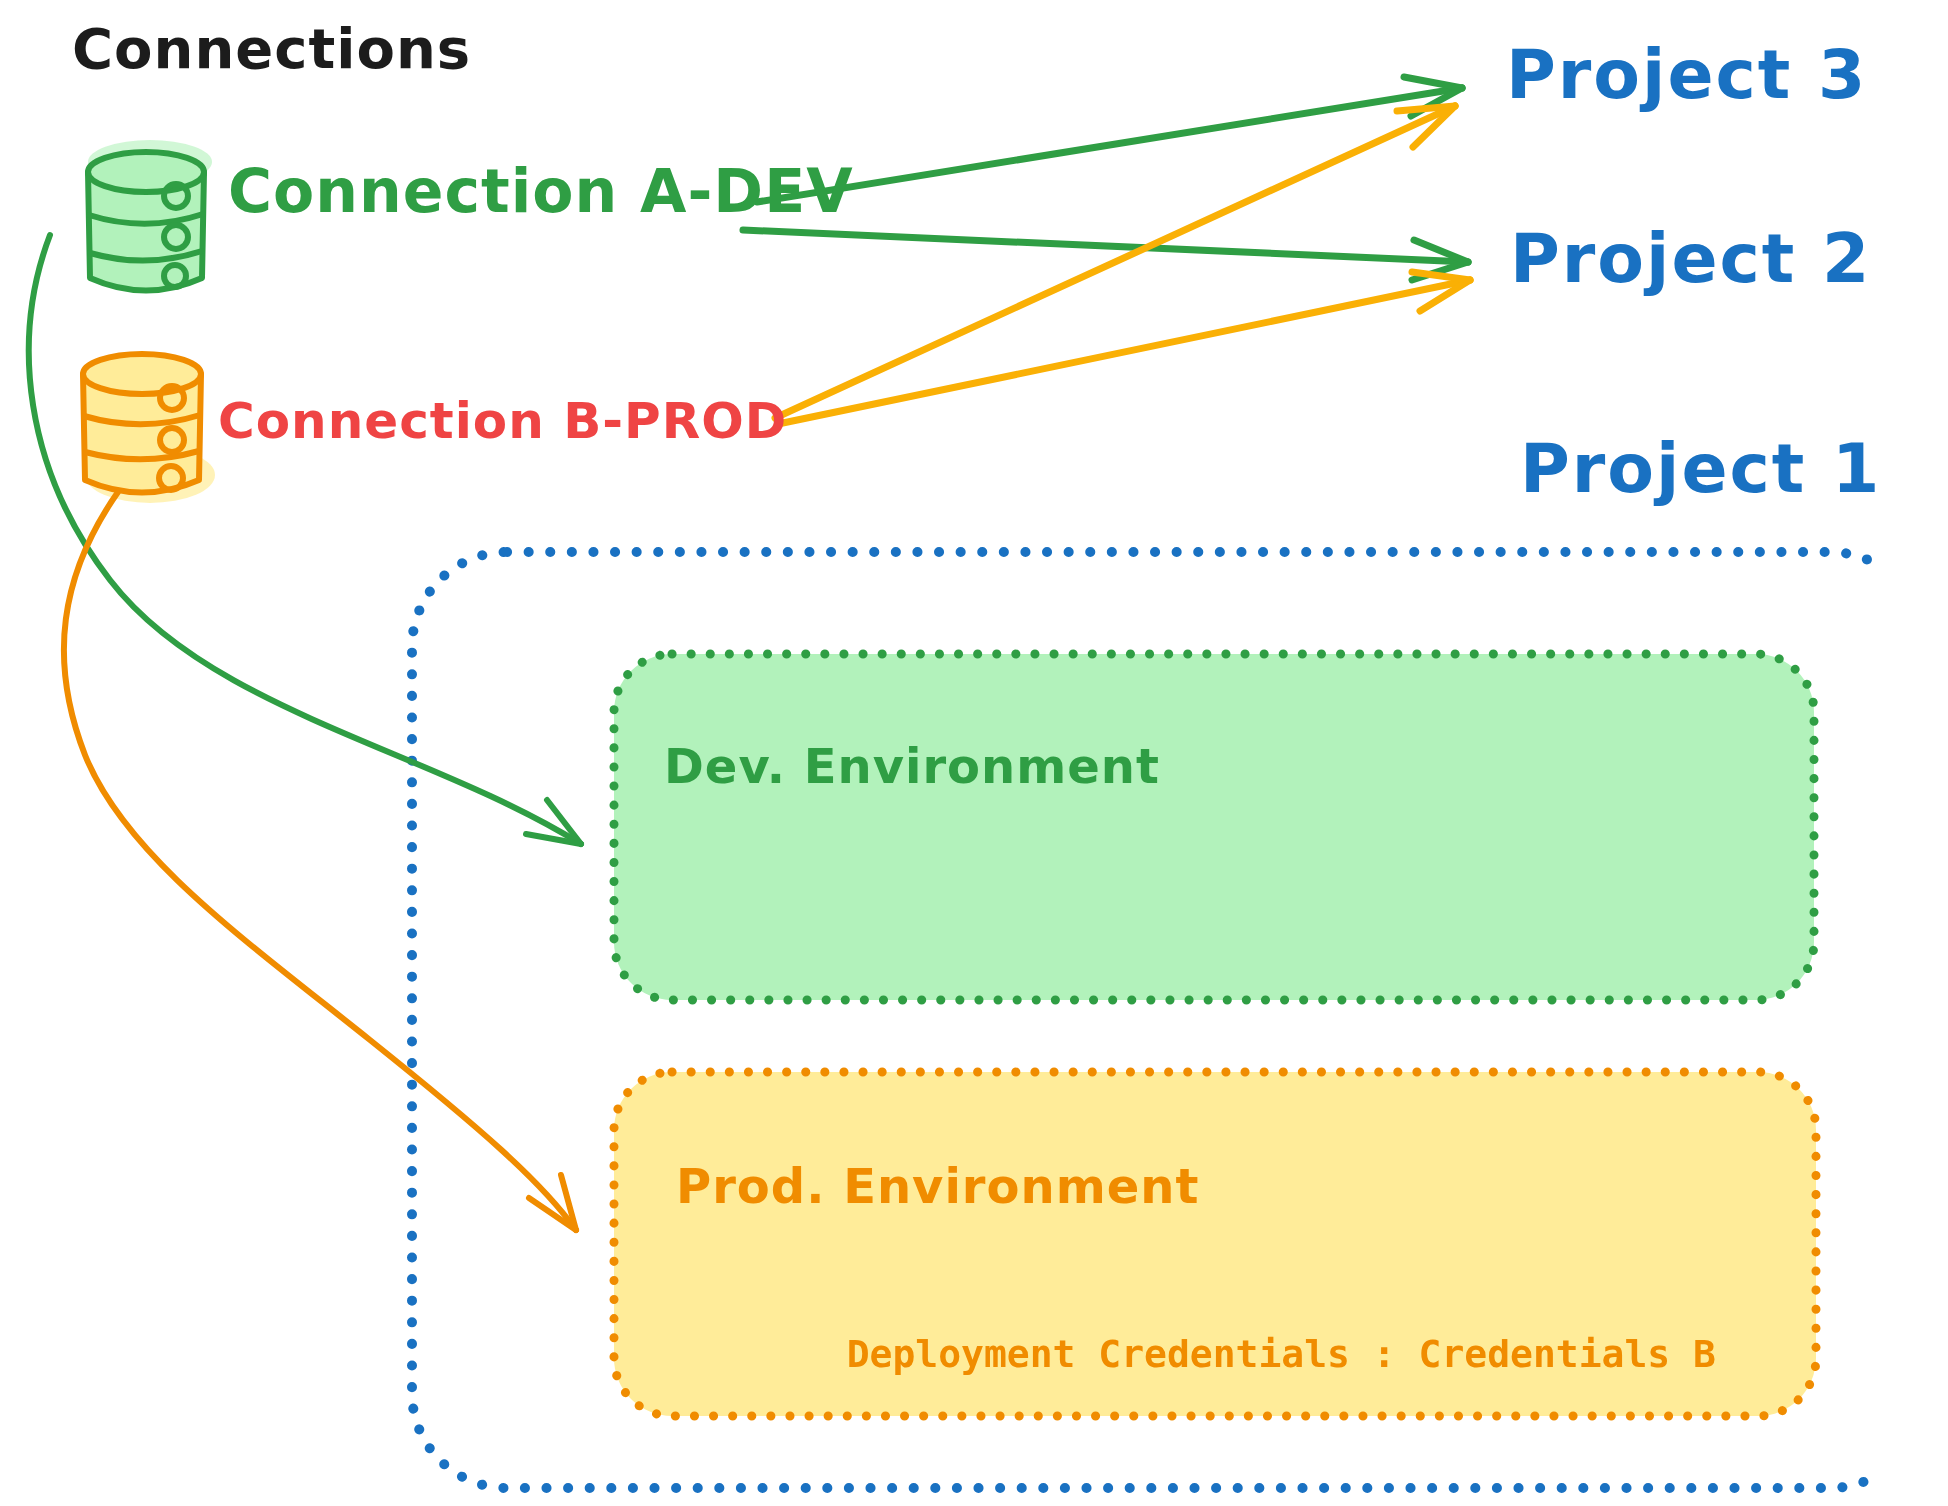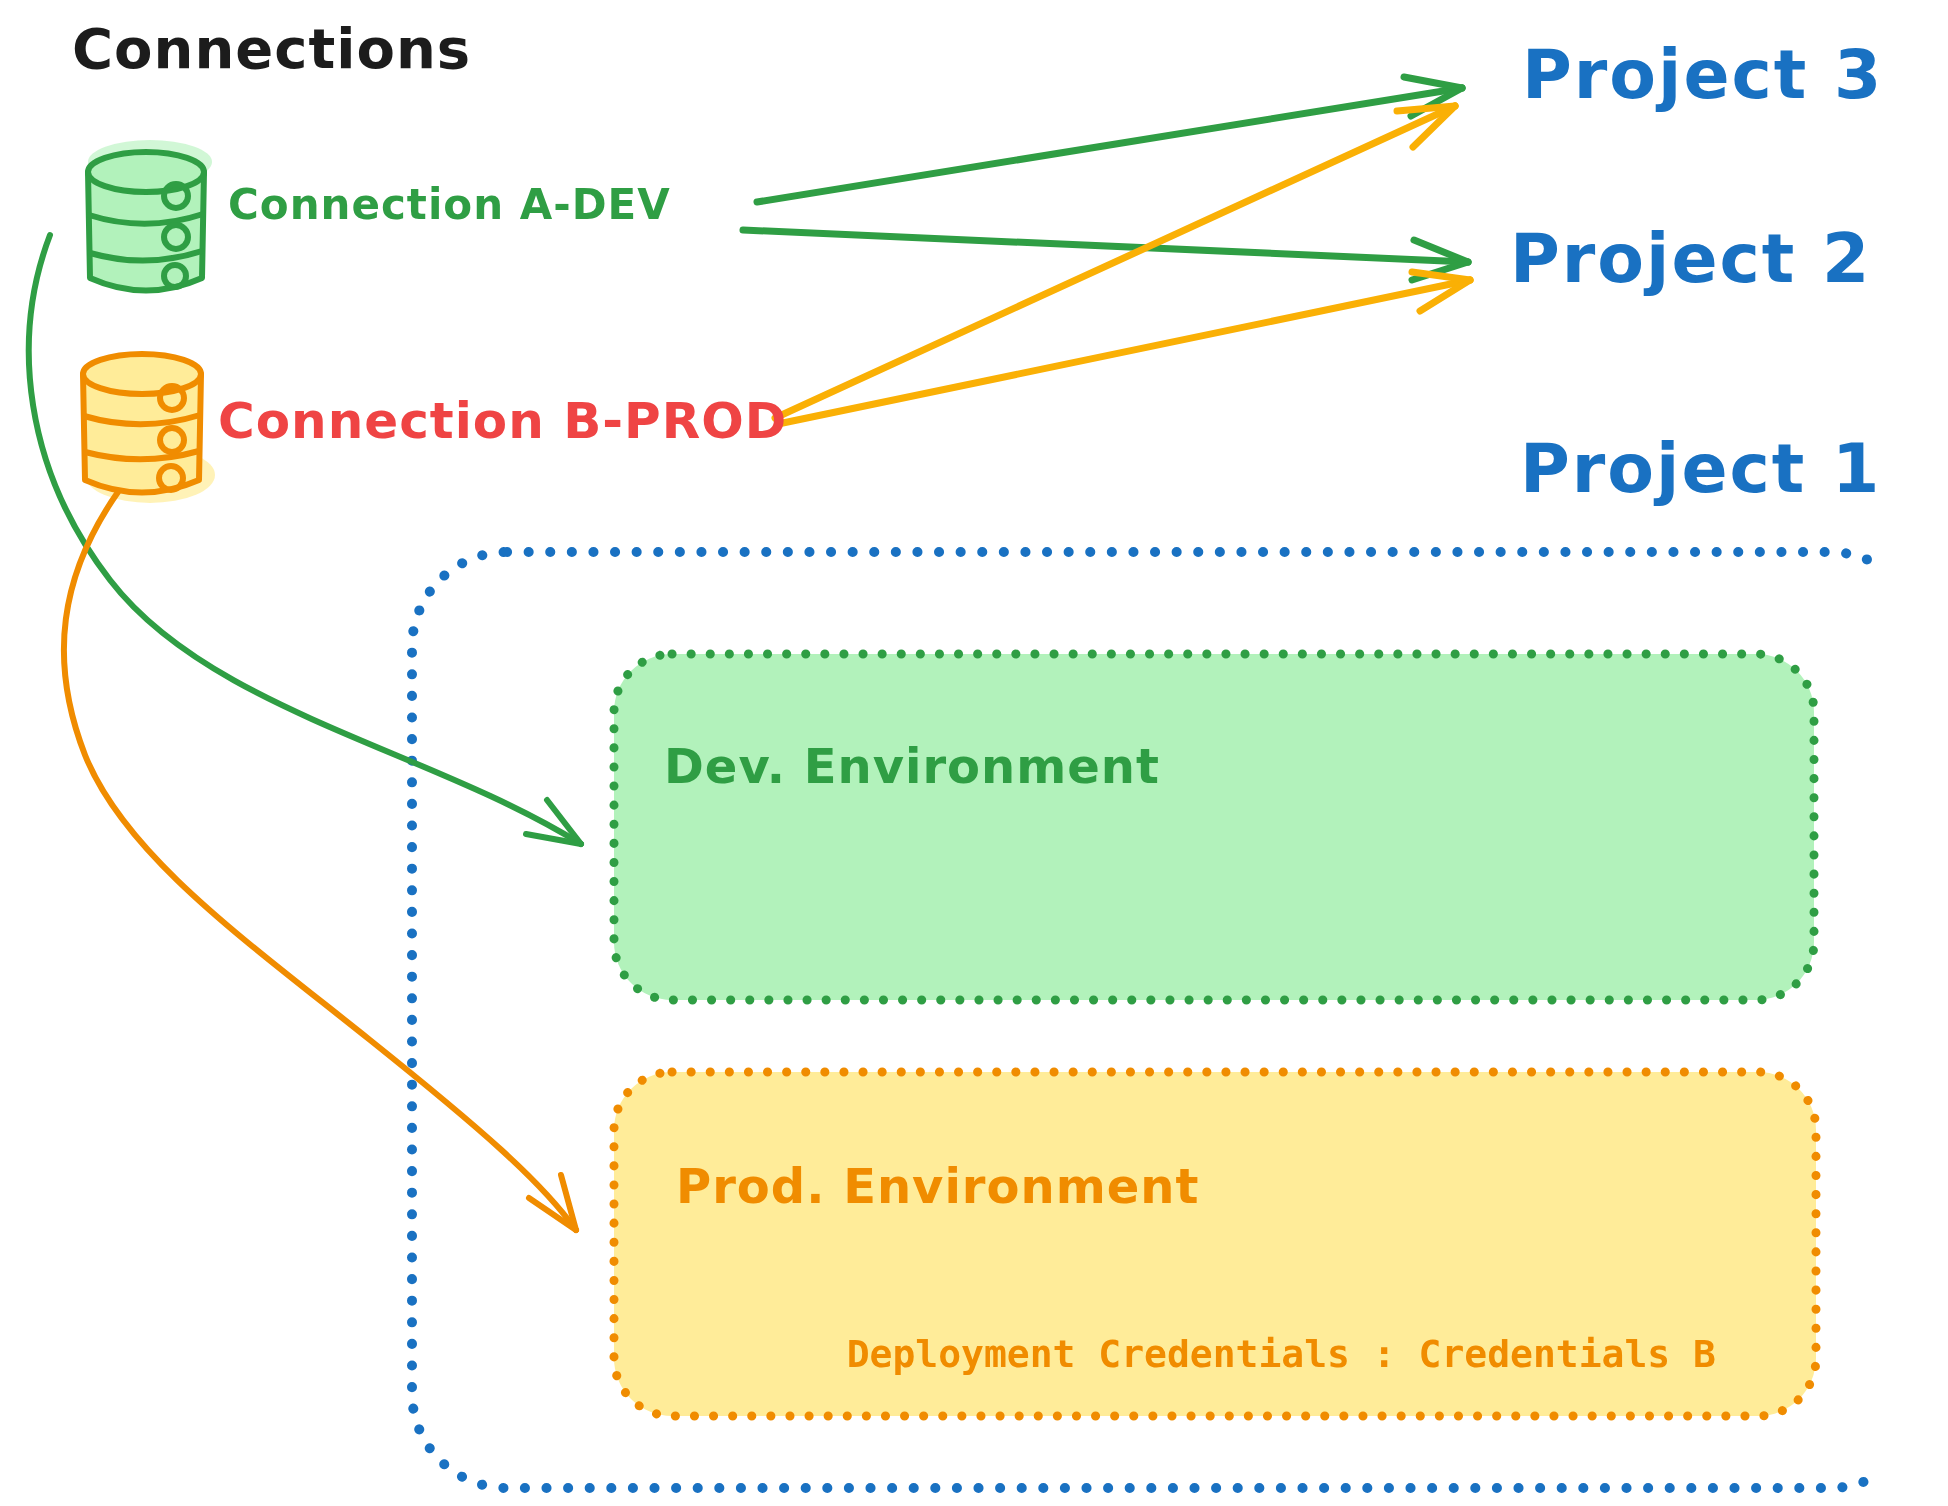--- a/index.html
+++ b/index.html
@@ -6,24 +6,24 @@
   .canvas{
     position:relative;
     width:1876px;height:1506px;
     background:#ffffff;
     overflow:hidden;
     font-family:"DejaVu Sans", sans-serif;
   }
   .art{position:absolute;left:0;top:0;width:1948px;height:1506px;}
   .t{position:absolute;white-space:nowrap;font-weight:700;line-height:1.1;}
   .title{left:72px;top:18px;font-size:56px;color:#1c1c1c;letter-spacing:1px;}
-  .conn-a{left:228px;top:158px;font-size:42px;color:#2f9e44;letter-spacing:1px;margin-top:24px;}
+  .conn-a{left:228px;top:158px;font-size:60px;color:#2f9e44;letter-spacing:1px;}
   .conn-b{left:218px;top:394px;font-size:50px;color:#ef4444;letter-spacing:1px;text-align:center;}
   .proj{font-size:68px;color:#1971c2;letter-spacing:2px;}
-  .p3{left:1506px;top:38px;margin-left:16px;}
+  .p3{left:1506px;top:38px;}
   .p2{left:1510px;top:222px;}
   .p1{left:1520px;top:432px;}
   .env{font-size:48px;letter-spacing:1px;margin-top:44px;}
   .env-dev{left:664px;top:696px;color:#2f9e44;}
   .env-prod{left:676px;top:1116px;color:#f08c00;}
   .cred{font-family:"DejaVu Sans Mono", monospace;font-size:38px;font-weight:700;}
   .cred-dev{right:170px;top:914px;color:#2f9e44;}
   .cred-prod{right:160px;top:1334px;color:#f08c00;}
 </style>
 </head>

